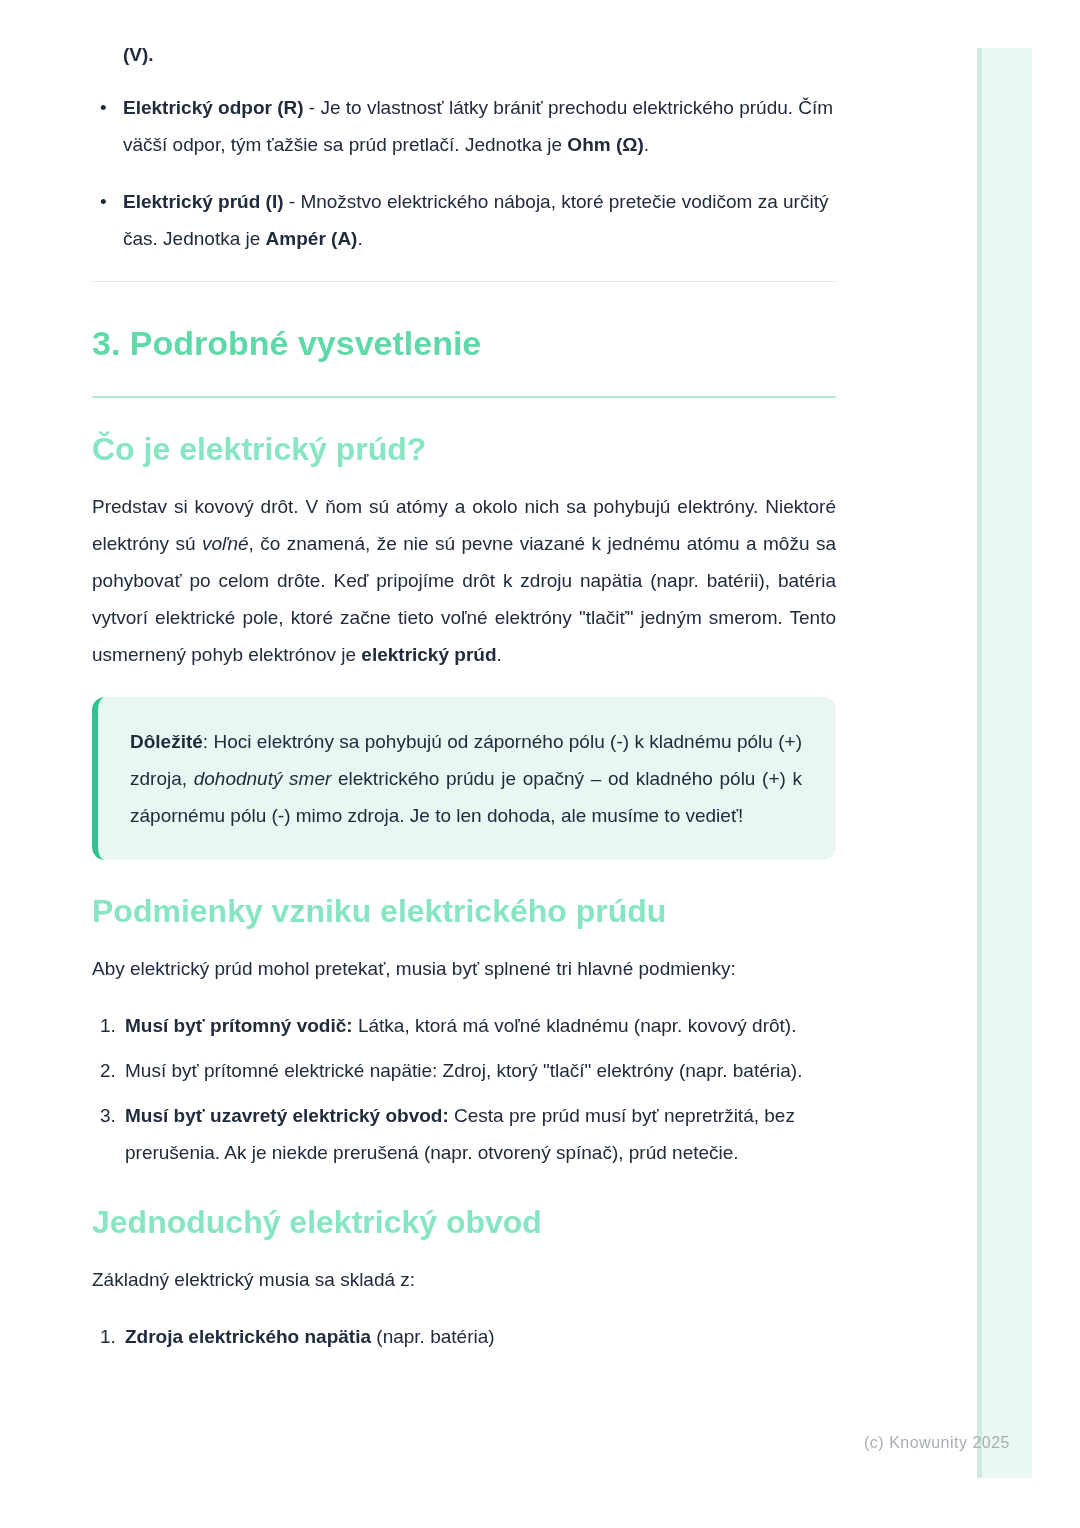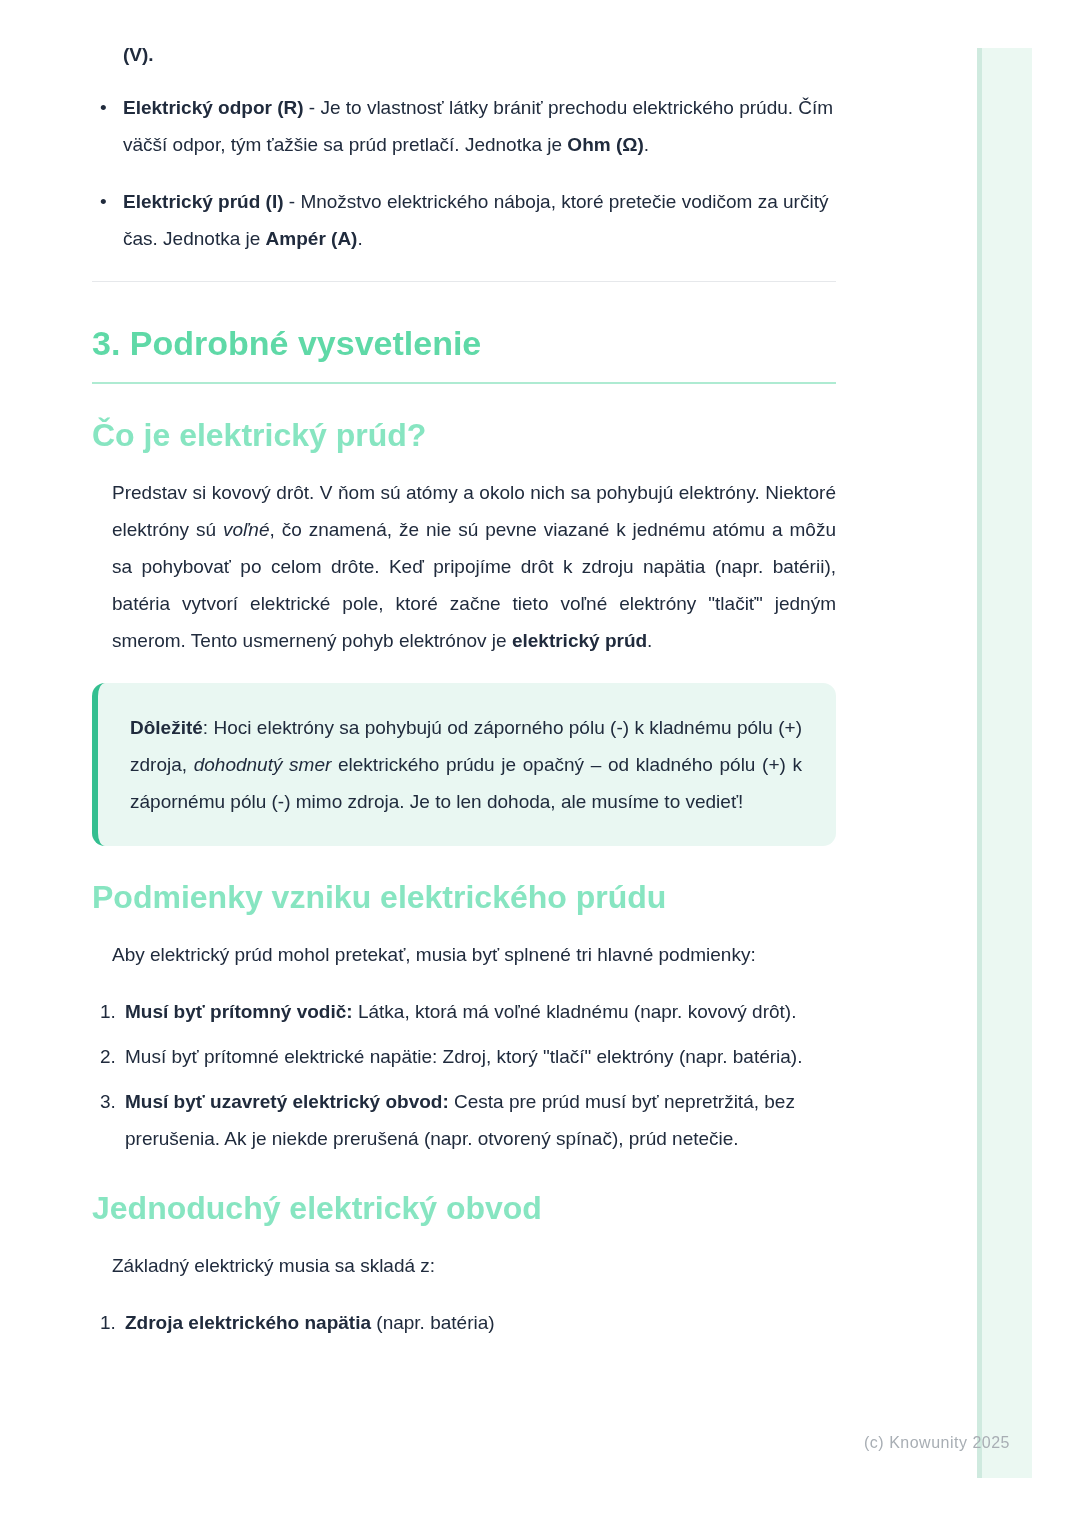--- a/index.html
+++ b/index.html
@@ -55,31 +55,31 @@
     margin-top:24px;
     border:none;
     border-top:1px solid var(--divider);
   }
   h1.section-title{
     margin-top:40px;
     font-size:34px;
     line-height:42px;
     font-weight:700;
     color:var(--accent);
-    padding-bottom:18px;
+    padding-bottom:32px;
     border-bottom:2px solid var(--accent_underline);
   }
   h2.sub-heading{
     margin-top:34px;
     font-size:32px;
     line-height:34px;
     font-weight:700;
     color:var(--accent_light);
   }
-  p.para{margin-top:22px;margin-left:20px;}
+  p.para{margin-top:22px;}
   p.justify{text-align:justify;}
   .callout{
     margin-top:24px;
     background:var(--callout_bg);
     border-left:6px solid var(--callout_border);
     border-radius:13px;
     padding:26px 34px 26px 32px;
     text-align:justify;
   }
   ol.num-list{margin-top:20px;list-style:none;counter-reset:item;}

